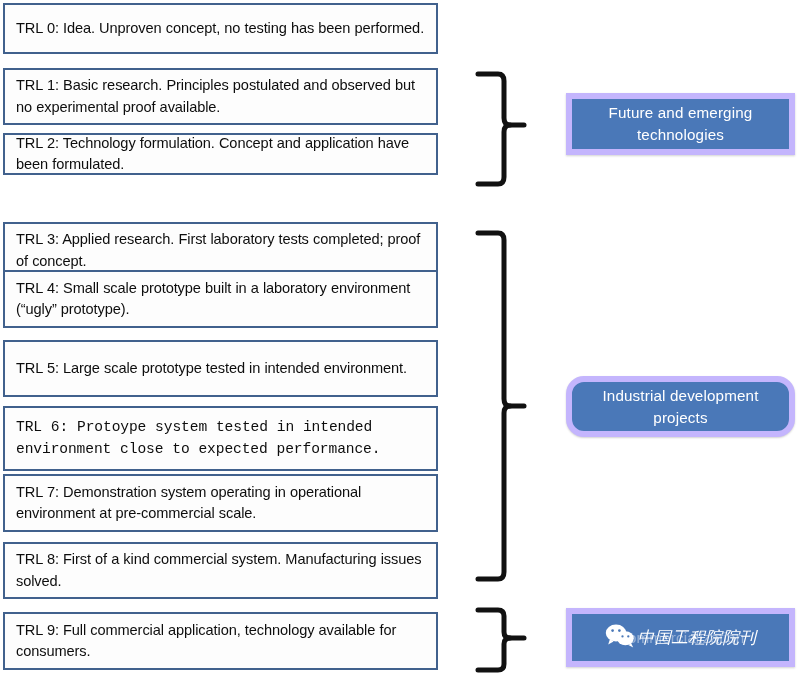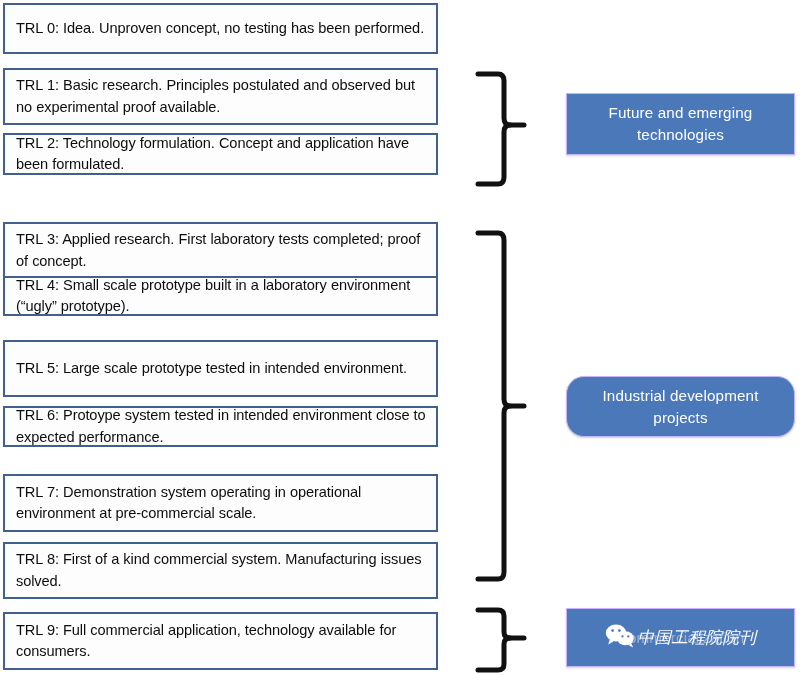--- a/index.html
+++ b/index.html
@@ -45,21 +45,21 @@
     left: 470px;
   }
   .bracket svg { display: block; overflow: visible; }
 
   
   .group-box {
     position: absolute;
     left: 566px;
     width: 229px;
     background: #4a78b8;
-    border: 1px solid #c4b5fd;
+    border: 6px solid #c4b5fd;
     display: flex;
     align-items: center;
     justify-content: center;
     text-align: center;
     box-shadow: 0 1px 2px rgba(0,0,0,0.18);
   }
 
   .group-label {
     font-size: 15.2px;
     line-height: 1.42;
@@ -118,29 +118,29 @@
   </div>
 
   <div class="trl-box" style="top:133px; height:42px;">
     <span class="trl-text">TRL 2: Technology formulation. Concept and application have been formulated.</span>
   </div>
 
   <div class="trl-box" style="top:202px; height:57px;margin-top:20px;">
     <span class="trl-text">TRL 3: Applied research. First laboratory tests completed; proof of concept.</span>
   </div>
 
-  <div class="trl-box" style="top:276px; height:40px;">
+  <div class="trl-box" style="top:270px; height:58px;">
     <span class="trl-text">TRL 4: Small scale prototype built in a laboratory environment (“ugly” prototype).</span>
   </div>
 
   <div class="trl-box" style="top:340px; height:57px;">
     <span class="trl-text">TRL 5: Large scale prototype tested in intended environment.</span>
   </div>
 
-  <div class="trl-box" style="top:406px; height:41px;">
+  <div class="trl-box" style="top:406px; height:65px;font-family:Liberation Mono, monospace;">
     <span class="trl-text">TRL 6: Protoype system tested in intended environment close to expected performance.</span>
   </div>
 
   <div class="trl-box" style="top:474px; height:58px;justify-content:center;">
     <span class="trl-text">TRL 7: Demonstration system operating in operational environment at pre-commercial scale.</span>
   </div>
 
   <div class="trl-box" style="top:542px; height:57px;justify-content:flex-end;">
     <span class="trl-text">TRL 8: First of a kind commercial system. Manufacturing issues solved.</span>
   </div>

